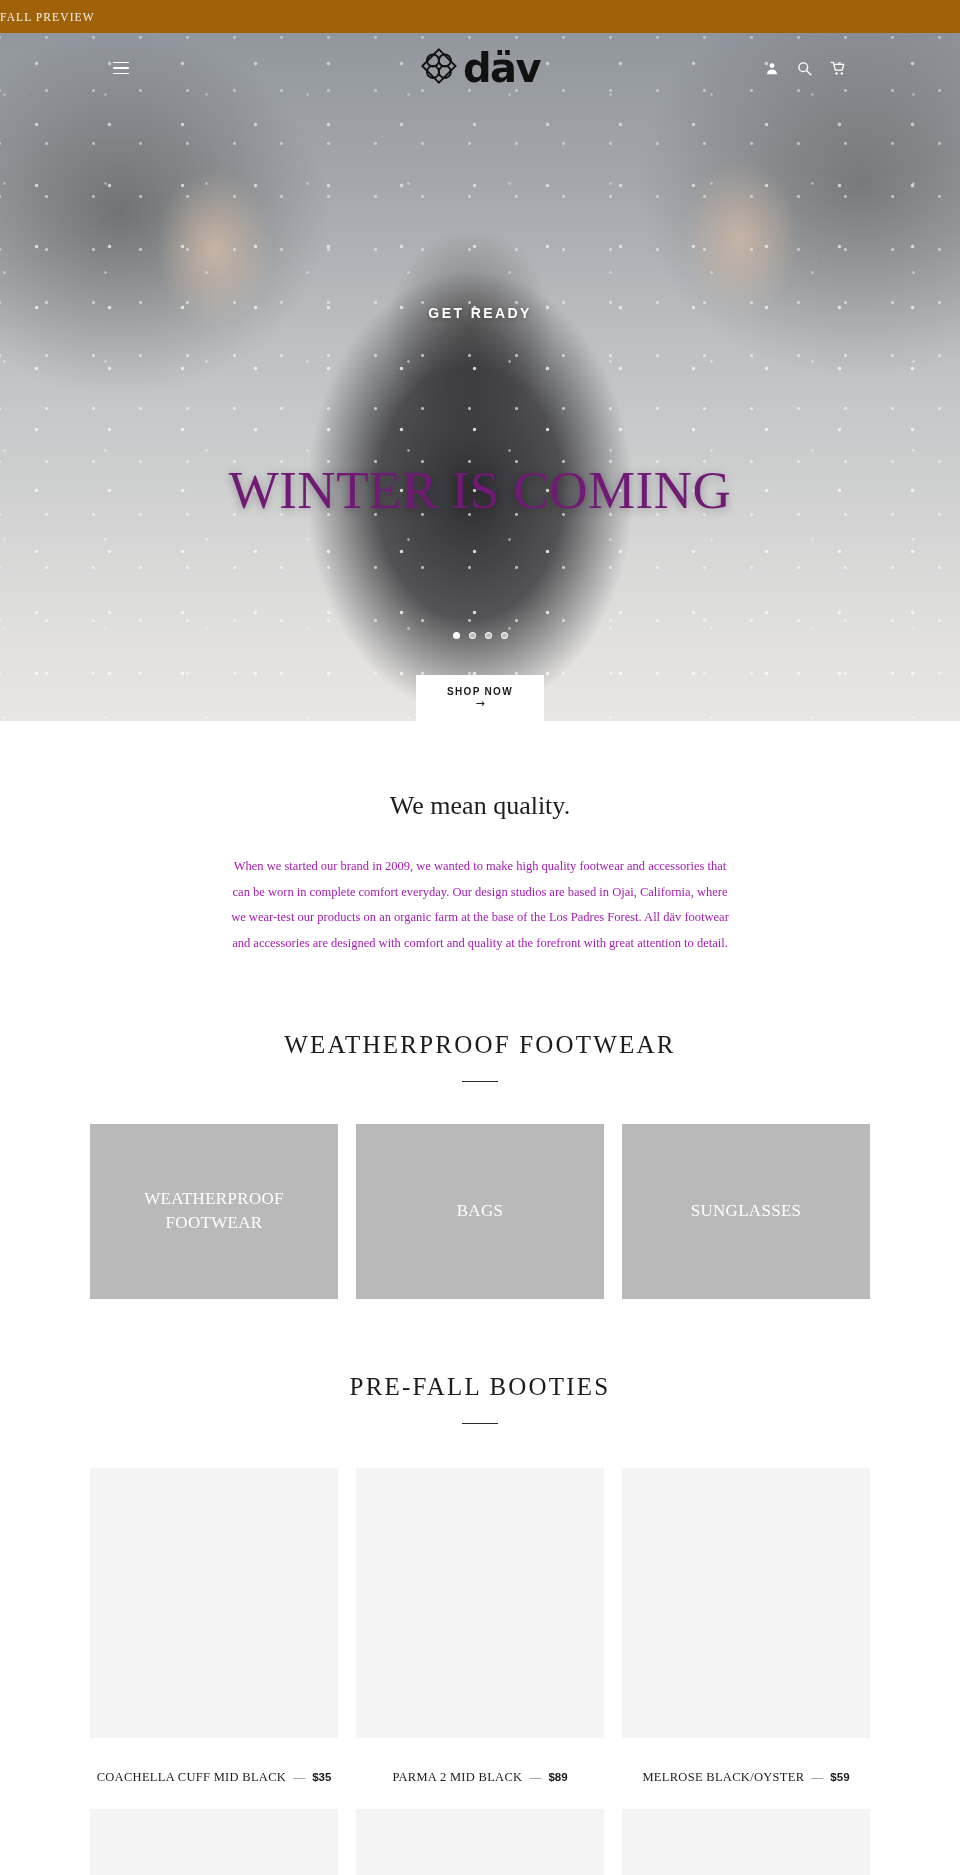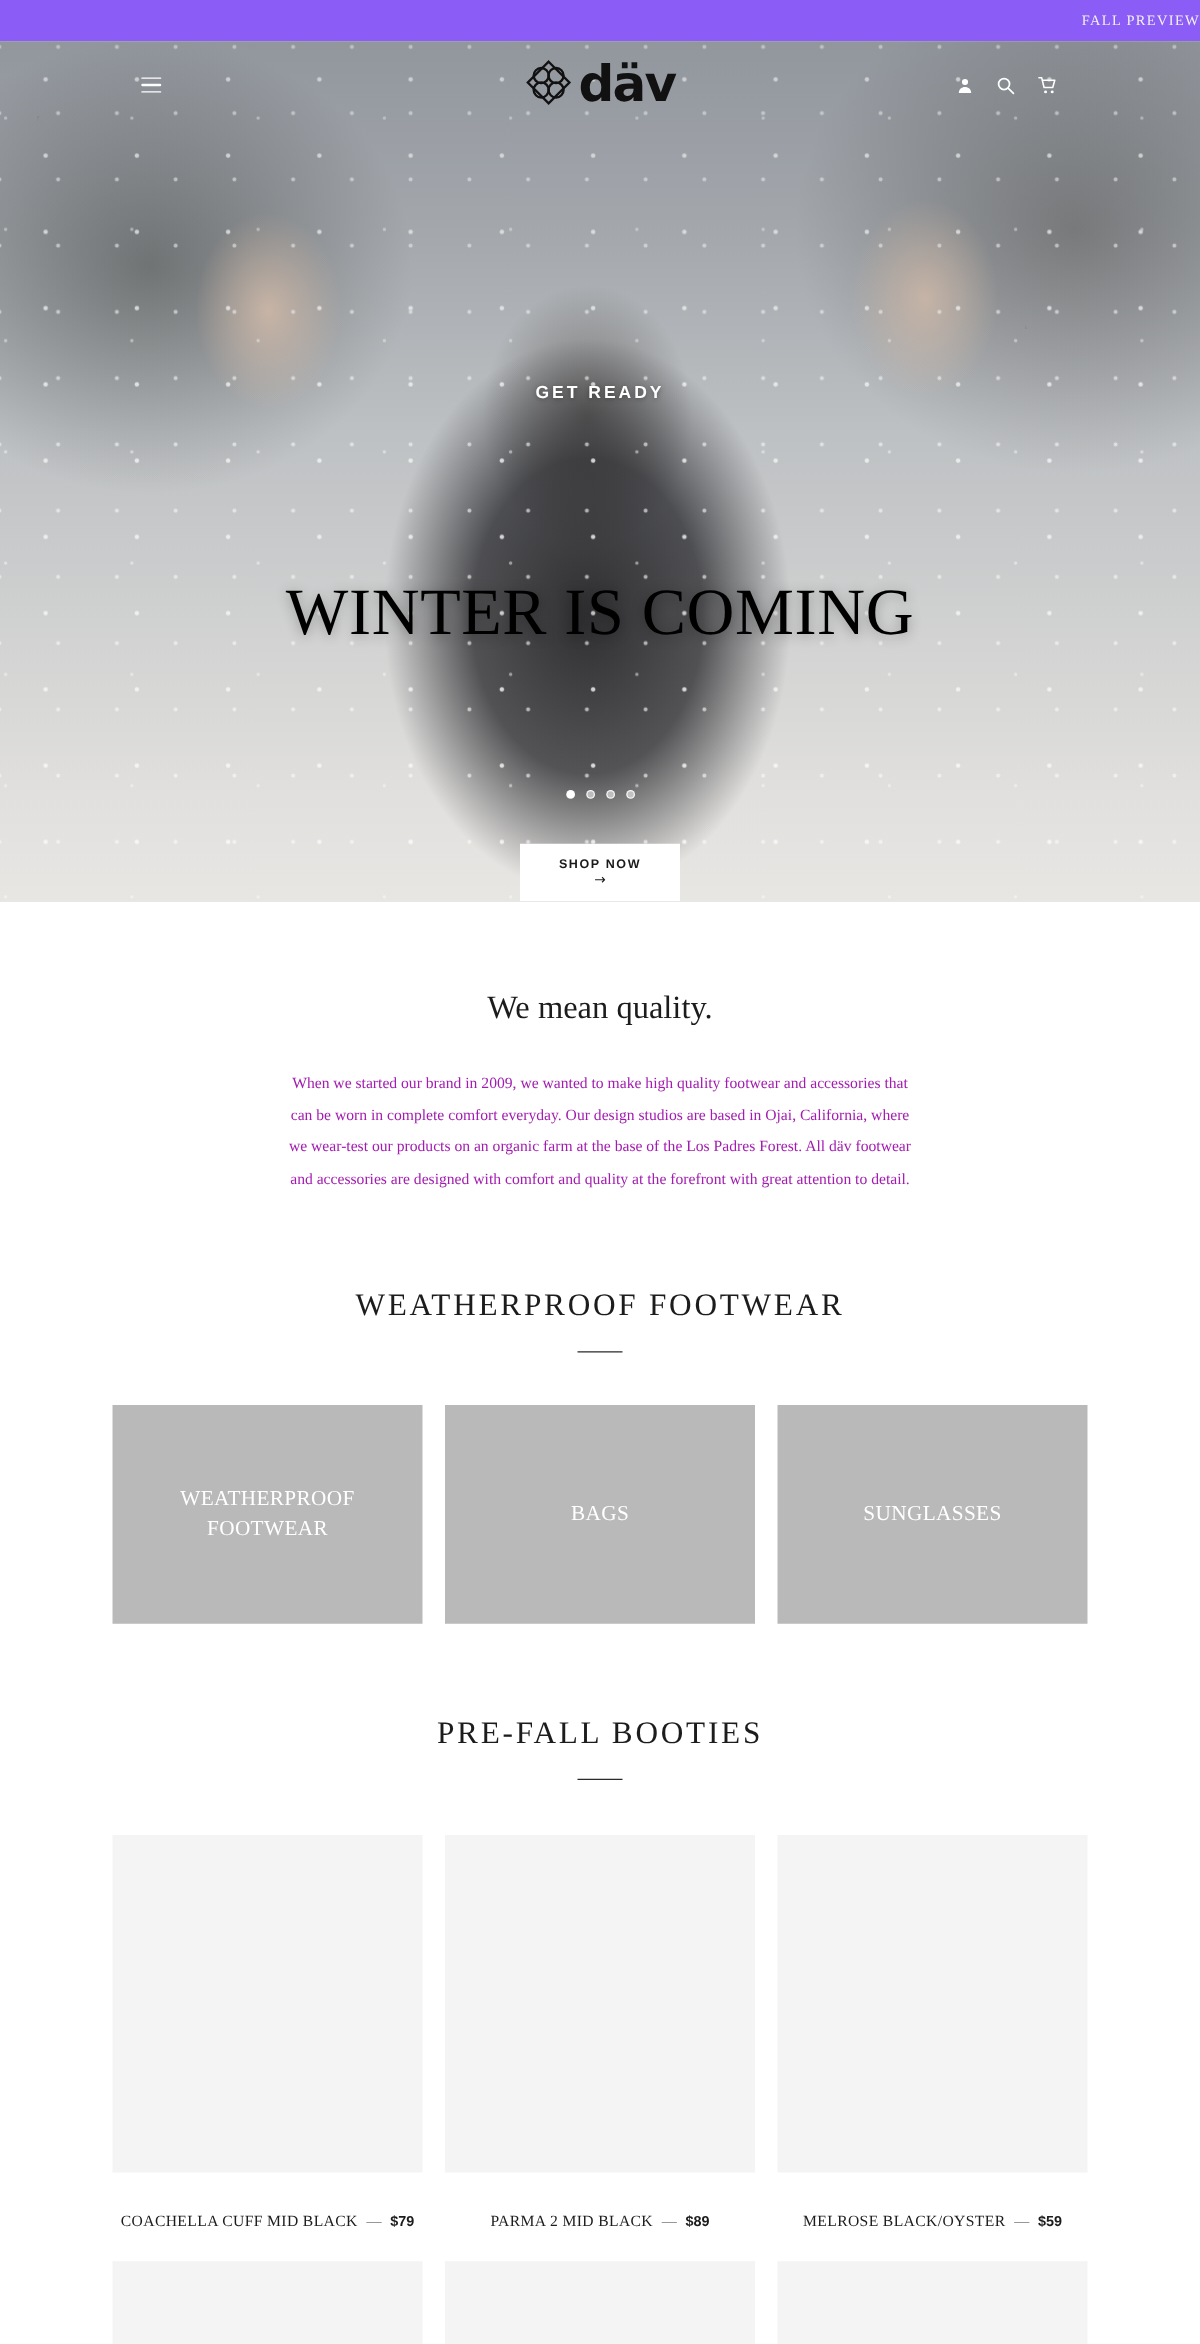--- a/index.html
+++ b/index.html
@@ -7,26 +7,26 @@
   body {
     font-family: "Liberation Serif", serif;
     background: #ffffff;
     color: #1c1c1c;
     width: 960px;
     overflow-x: hidden;
   }
 
   
   .announcement {
-    background: #8b5cf6;
+    background: #a16207;
     color: #ffffff;
     height: 33px;
     display: flex;
     align-items: center;
-    justify-content: flex-end;
+    justify-content: flex-start;
   }
   .announcement-text {
     font-family: "Liberation Serif", serif;
     font-size: 11.5px;
     letter-spacing: 1.1px;
     font-weight: 400;
     color: #f2f2f2;
   }
 
   
@@ -148,21 +148,21 @@
     font-size: 14px;
     font-weight: 700;
     letter-spacing: 2.4px;
     color: #ffffff;
     text-shadow: 0 1px 4px rgba(0,0,0,0.35);
   }
   .hero-title {
     font-family: "Liberation Serif", serif;
     font-size: 53px;
     font-weight: 400;
-    color: #000000;
+    color: #701a75;
     letter-spacing: 0.5px;
     margin-top: 16px;
     line-height: 1.05;
     text-shadow: 0 2px 10px rgba(0,0,0,0.3);
   }
   .hero-btn {
     margin-top: 30px;
     background: #ffffff;
     border: none;
     width: 128px;
@@ -413,21 +413,21 @@
 <section class="section">
   <h2 class="section-title">PRE-FALL BOOTIES</h2>
   <div class="section-rule"></div>
   <div class="product-grid">
 
     <div class="product-card">
       <div class="product-thumb"></div>
       <div class="product-meta">
         <span class="product-name">COACHELLA CUFF MID BLACK</span>
         <span class="product-dash">—</span>
-        <span class="product-price">$79</span>
+        <span class="product-price">$35</span>
       </div>
     </div>
 
     <div class="product-card">
       <div class="product-thumb"></div>
       <div class="product-meta">
         <span class="product-name">PARMA 2 MID BLACK</span>
         <span class="product-dash">—</span>
         <span class="product-price">$89</span>
       </div>

